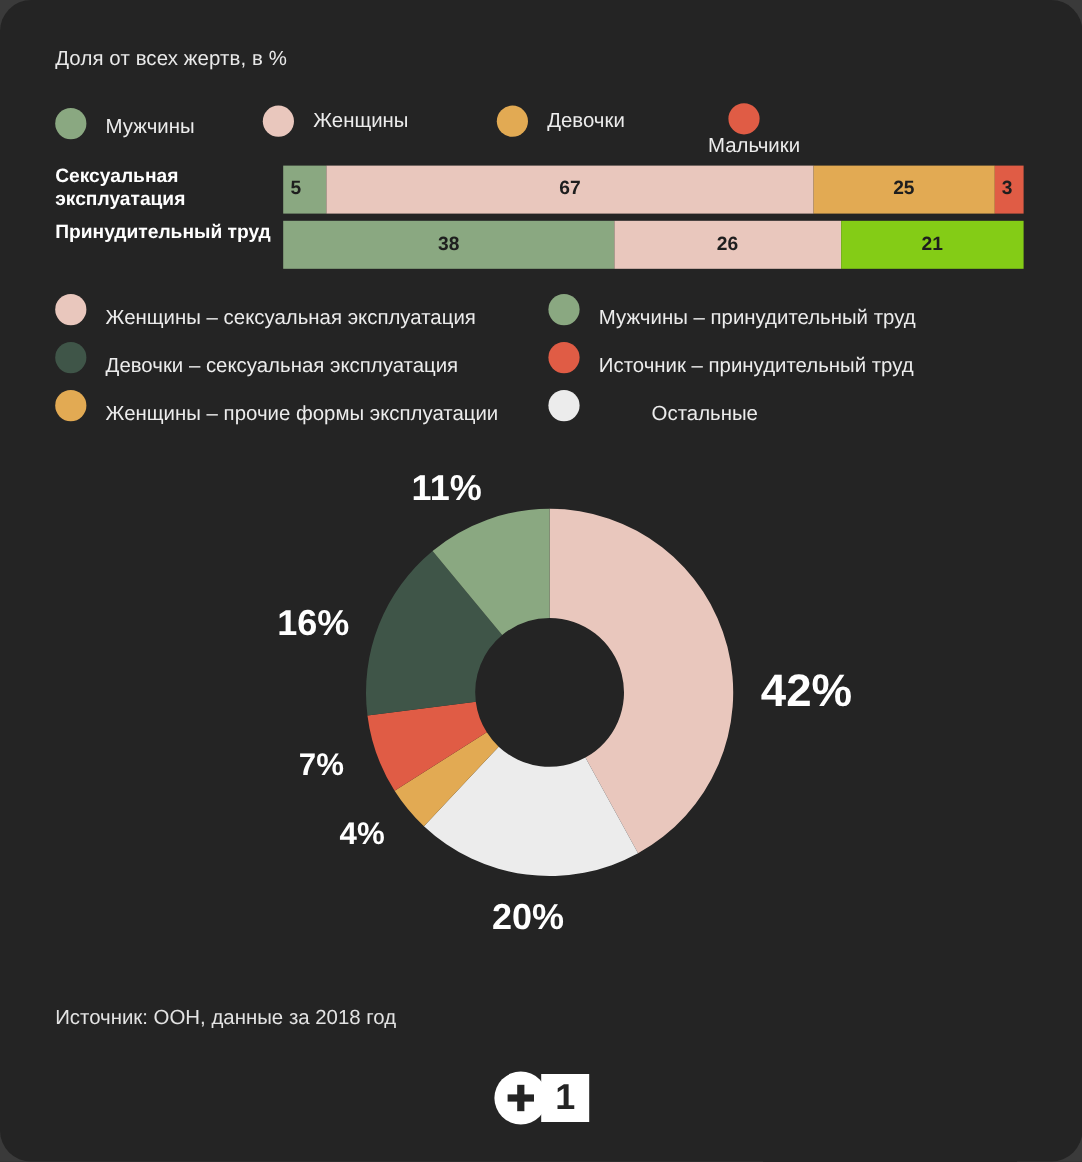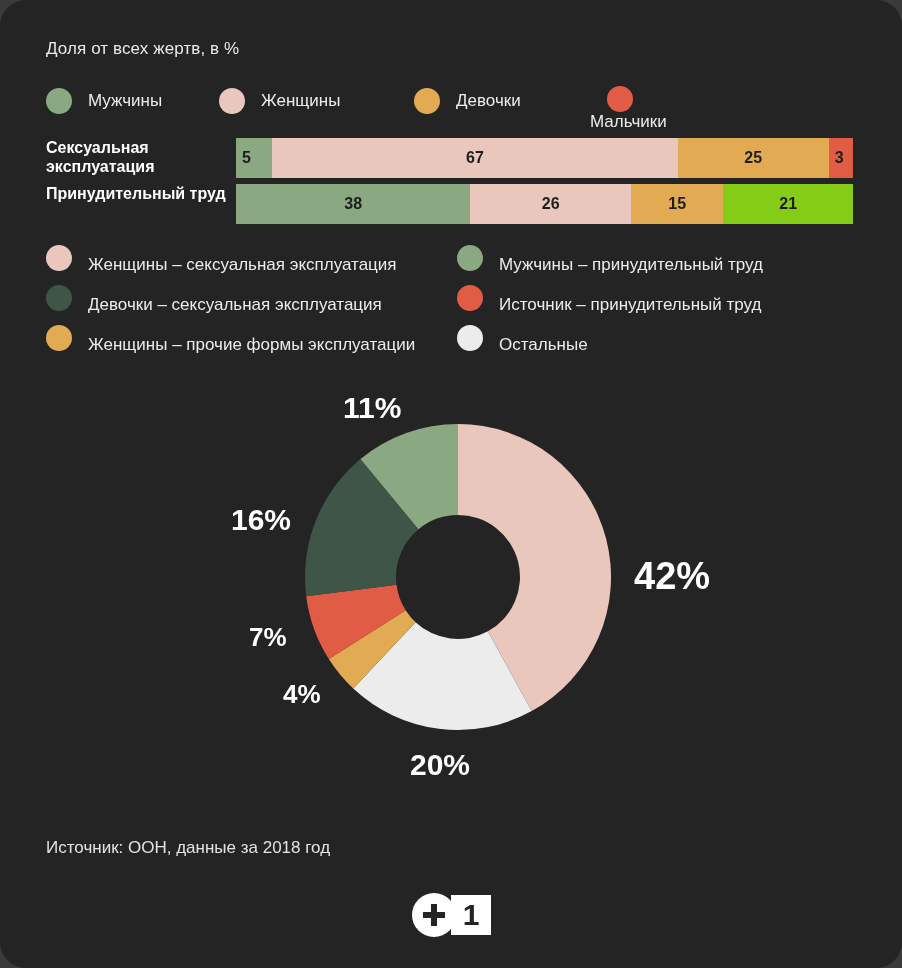--- a/index.html
+++ b/index.html
@@ -180,21 +180,21 @@
   }
 </style>
 </head>
 <body>
 
 <div id="panel">
 
   <div id="subtitle">Доля от всех жертв, в %</div>
 
   <div id="legend-top">
-      <div class="leg-item" style="left: 0px;">
+      <div class="leg-item" style="left: 0px; align-items: flex-end;">
         <span class="dot" style="background:#8aa881"></span>
         <span class="leg-label">Мужчины</span>
       </div>
       <div class="leg-item" style="left: 173px;">
         <span class="dot" style="background:#e9c7bd"></span>
         <span class="leg-label">Женщины</span>
       </div>
       <div class="leg-item" style="left: 368px;">
         <span class="dot" style="background:#e2aa53"></span>
         <span class="leg-label">Девочки</span>
@@ -213,21 +213,20 @@
         <div class="seg" style="flex: 25 0 0px; background: rgb(226, 170, 83);">25</div>
         <div class="seg small" style="flex: 3 0 0px; background: rgb(224, 92, 69);">3</div>
       </div>
   </div>
 
   <div class="bar-row" style="top:184px;">
     <div class="bar-name">Принудительный труд</div>
     <div class="bar-track">
         <div class="seg" style="flex: 38 0 0px; background: rgb(138, 168, 129);">38</div>
         <div class="seg" style="flex: 26 0 0px; background: rgb(233, 199, 189);">26</div>
-        <div class="seg" style="flex: 15 0 0px; background: rgb(226, 170, 83);">15</div>
         <div class="seg" style="flex: 21 0 0px; background: #84cc16; text-align: right;">21</div>
       </div>
   </div>
 
   <div id="legend-bottom">
       <div class="leg2" style="left: 0px; top: 0px;">
         <span class="dot2" style="background:#e9c7bd"></span>
         <span class="leg2-label">Женщины – сексуальная эксплуатация</span>
       </div>
       <div class="leg2" style="left: 0px; top: 40px;">
@@ -239,21 +238,21 @@
         <span class="leg2-label">Женщины – прочие формы эксплуатации</span>
       </div>
       <div class="leg2" style="left: 411px; top: 0px;">
         <span class="dot2" style="background:#8aa881"></span>
         <span class="leg2-label">Мужчины – принудительный труд</span>
       </div>
       <div class="leg2" style="left: 411px; top: 40px;">
         <span class="dot2" style="background:#e05c45"></span>
         <span class="leg2-label">Источник – принудительный труд</span>
       </div>
-      <div class="leg2" style="left: 411px; top: 80px;">
+      <div class="leg2" style="left: 411px; top: 80px; gap: 44px;">
         <span class="dot2" style="background:#ececec"></span>
         <span class="leg2-label">Остальные</span>
       </div>
     </div>
 
   <div id="donut-wrap">
     <svg id="donut-svg" width="902" height="400" viewBox="0 0 902 400">
         <path d="M 458 44 A 153 153 0 0 1 531.7083121375624 331.0749220467111 L 487.8687277943064 251.33101416271953 A 62 62 0 0 0 458 135 Z" fill="#e9c7bd"></path>
         <path d="M 531.7083121375624 331.0749220467111 A 153 153 0 0 1 353.2642927929107 308.532199995476 L 415.5580794324213 242.19605490012754 A 62 62 0 0 0 487.8687277943064 251.33101416271953 Z" fill="#ececec"></path>
         <path d="M 353.2642927929107 308.532199995476 A 153 153 0 0 1 328.81782739819175 278.9814996317865 L 405.6516686188751 230.2212612886978 A 62 62 0 0 0 415.5580794324213 242.19605490012754 Z" fill="#e2aa53"></path>

